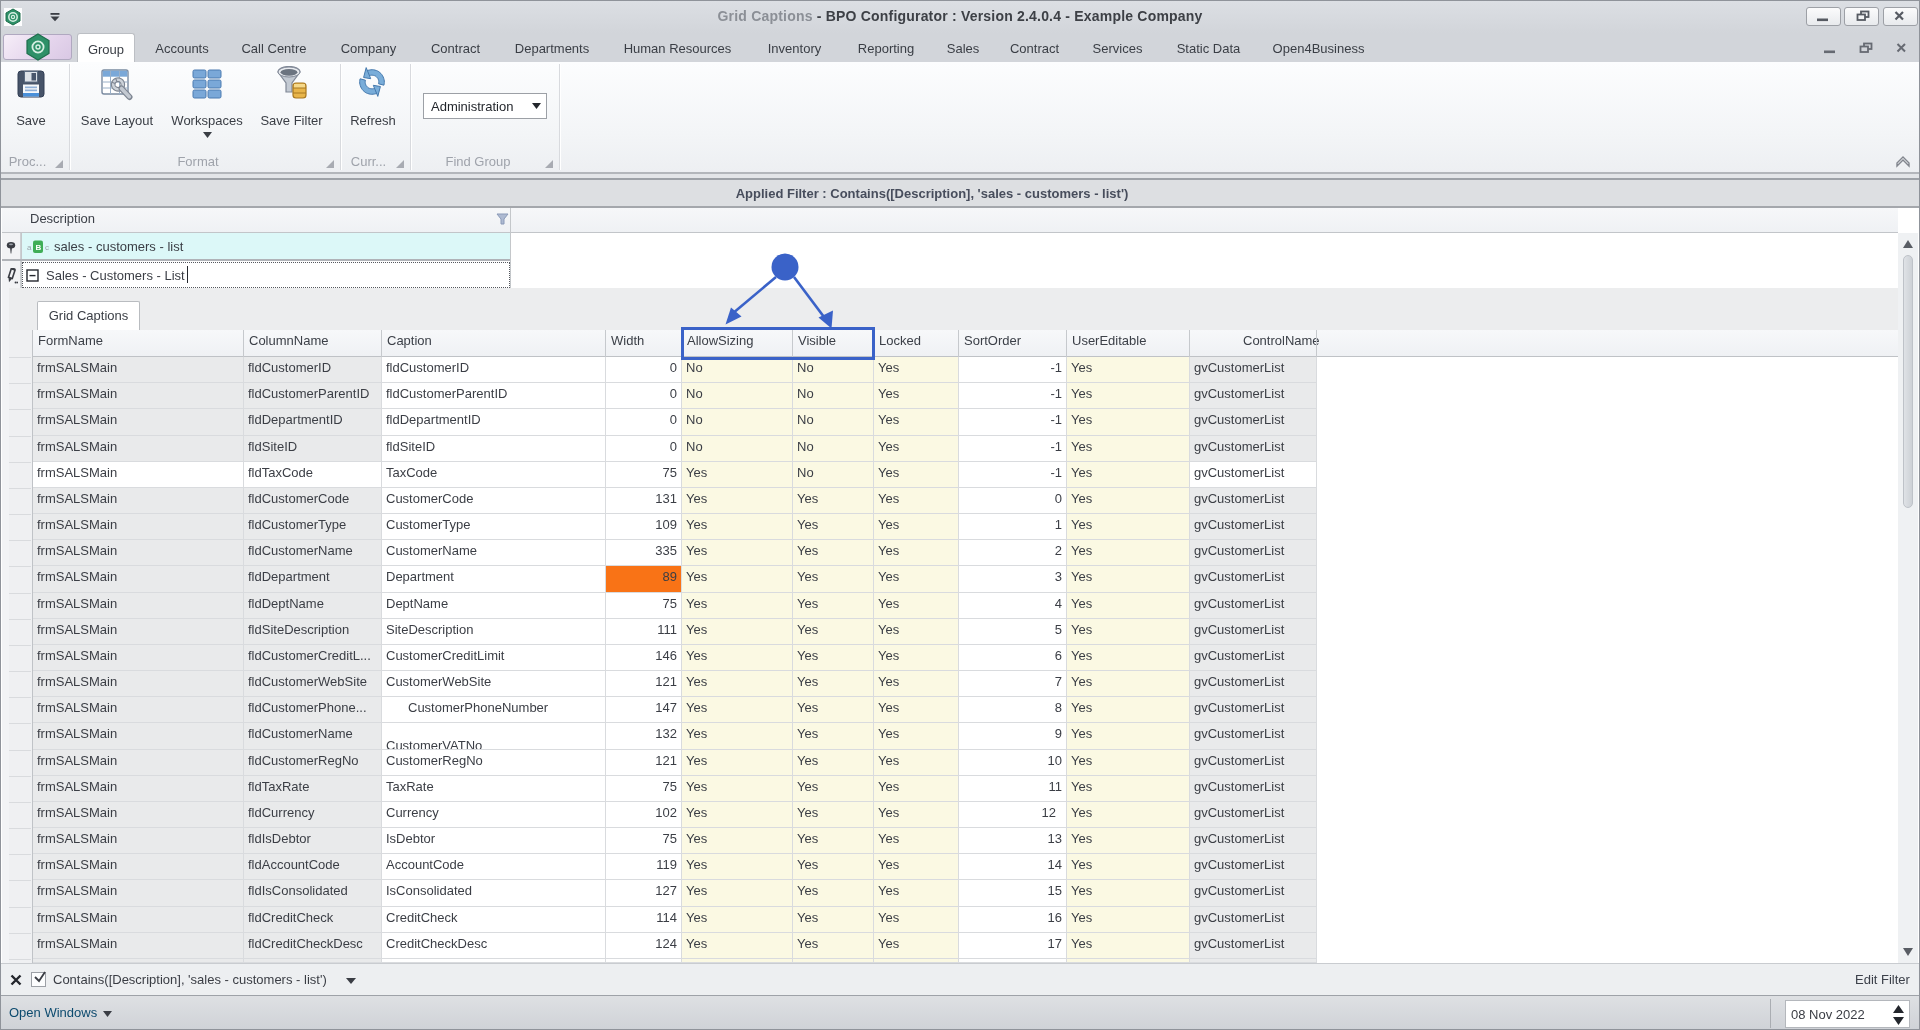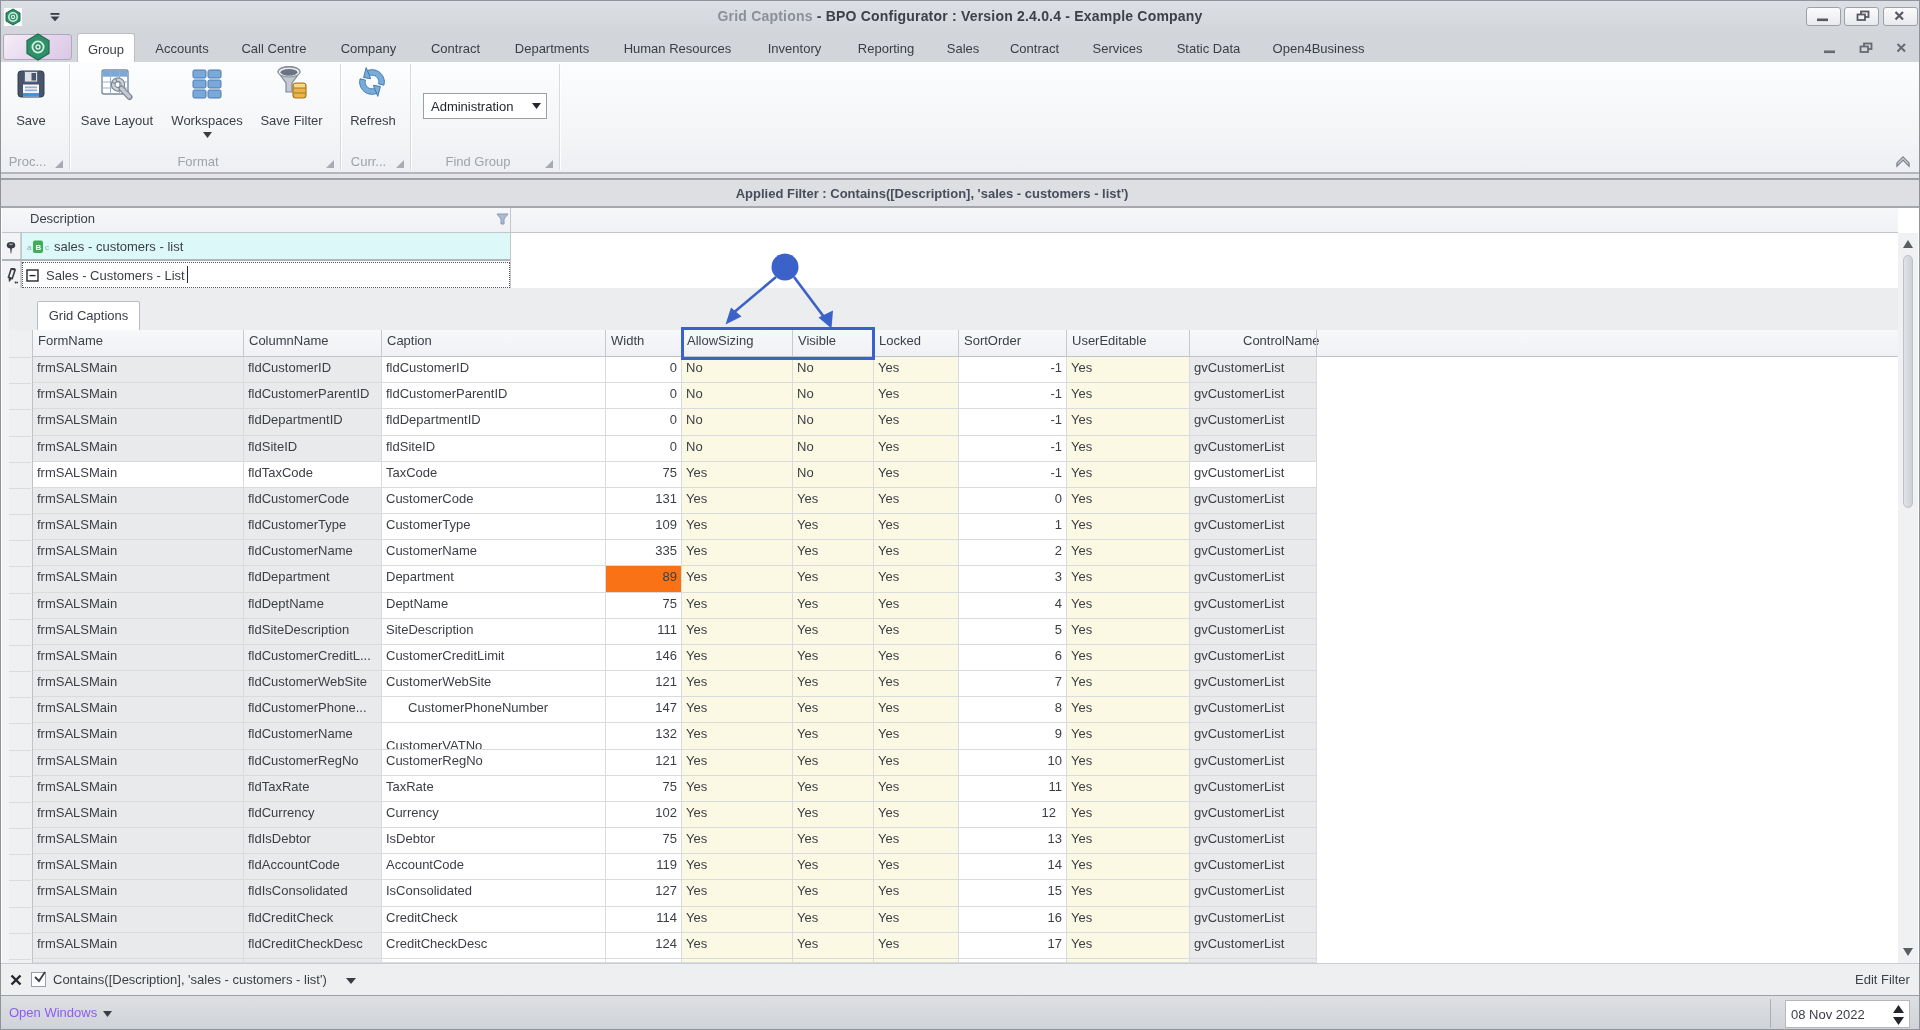--- a/index.html
+++ b/index.html
@@ -501,21 +501,21 @@
 <svg width="14" height="13" viewBox="0 0 14 13" style="position:absolute;left:33px;top:971px;">
     <path d="M2 6 L6 10 L12 1" fill="none" stroke="#3a3d44" stroke-width="1.8"></path>
   </svg>
 <div class="abs" style="left:53px;top:972px;font-size:13px;color:#3a3d44;">Contains([Description], 'sales - customers - list')</div>
 <svg width="10" height="6" viewBox="0 0 10 6" style="position:absolute;left:346px;top:978px;">
     <polygon points="0,0 10,0 5,6" fill="#3a3d44"></polygon>
   </svg>
 <div class="abs" style="left:1855px;top:972px;font-size:13px;color:#3c404a;">Edit Filter</div>
 
 <div class="abs" style="left:0;top:995px;width:1920px;height:35px;background:linear-gradient(#dee0e3,#cfd2d7);border-top:1px solid #9ea2a8;"></div>
-<div class="abs" style="left:9px;top:1005px;font-size:13px;color:#8b5cf6;">Open Windows</div>
+<div class="abs" style="left:9px;top:1005px;font-size:13px;color:#0c4a6e;">Open Windows</div>
 <svg width="9" height="6" viewBox="0 0 9 6" style="position:absolute;left:103px;top:1011px;">
     <polygon points="0,0 9,0 4.5,6" fill="#3a3d44"></polygon>
   </svg>
 <div class="abs" style="left:1770px;top:999px;width:1px;height:29px;background:#aaadb2;"></div>
 <div class="abs" style="left:1785px;top:1000px;width:125px;height:28px;background:#ffffff;border:1px solid #b4b7bc;"></div>
 <div class="abs" style="left:1791px;top:1007px;font-size:13px;color:#3a3d44;">08 Nov 2022</div>
 <svg width="11" height="8" viewBox="0 0 11 8" style="position:absolute;left:1893px;top:1005px;">
     <polygon points="5.5,0 11,8 0,8" fill="#23262c"></polygon>
   </svg>
 <svg width="11" height="8" viewBox="0 0 11 8" style="position:absolute;left:1893px;top:1017px;">

